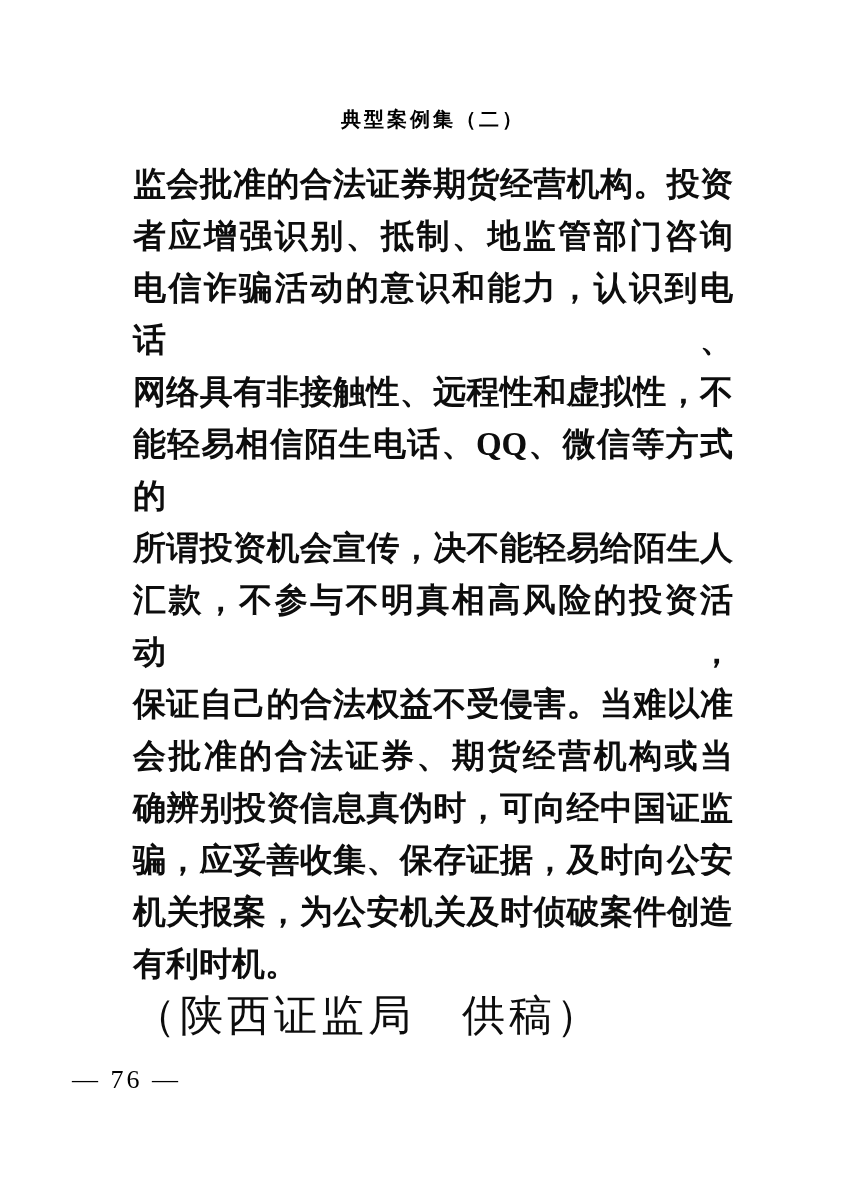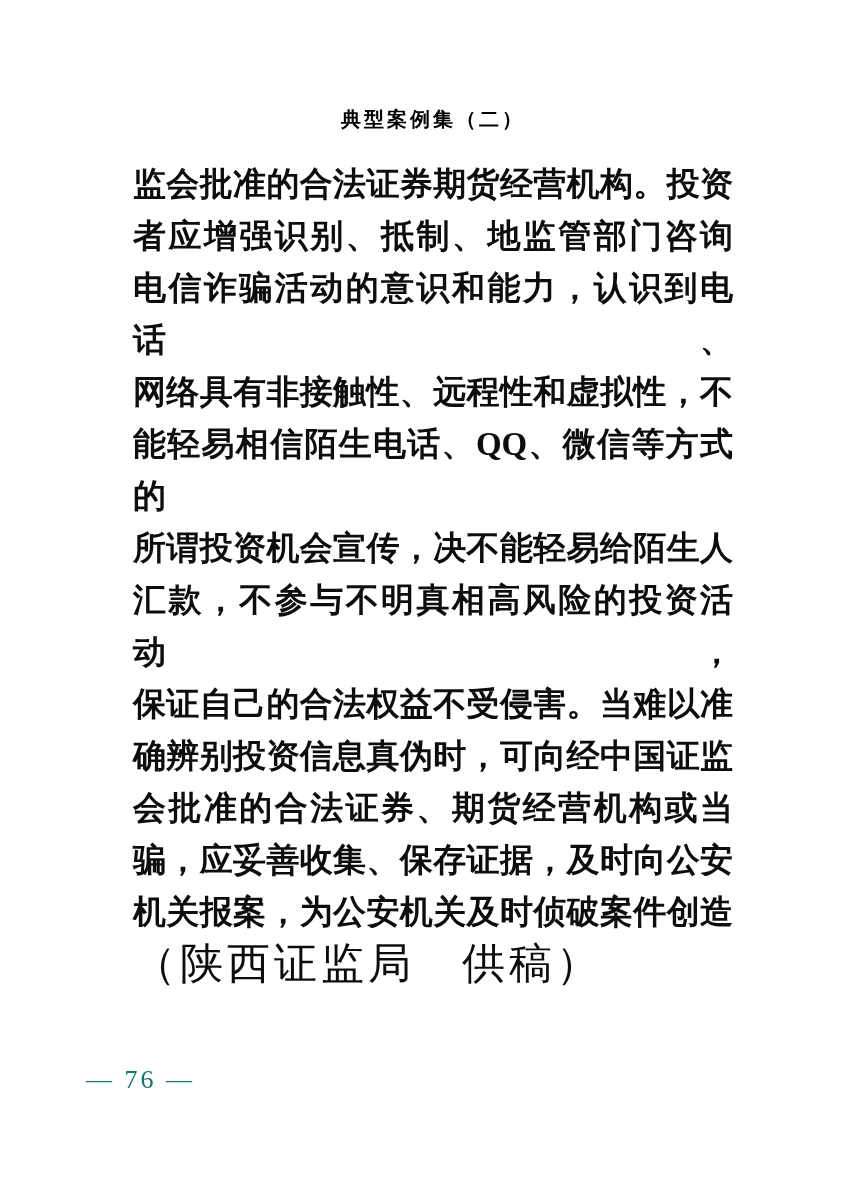--- a/index.html
+++ b/index.html
@@ -69,26 +69,26 @@
   .attribution {
     width: 100%;
     text-align: left;
     font-size: 43px;
     line-height: 52px;
     letter-spacing: 4px;
   }
   
   .page-number {
     position: absolute;
-    left: 86px;
+    left: 72px;
     top: 1063px;
     font-size: 26px;
     line-height: 34px;
     letter-spacing: 3px;
-    color: #0f766e;
+    color: #000000;
   }
 </style>
 </head>
 <body style="--band-color: #fcbce3;">
 
 <div class="header">
   <div class="band"></div>
   <div class="header-title">典型案例集（二）</div>
   <div class="band"></div>
 </div>
@@ -96,21 +96,22 @@
 <div class="body-text">
   <div id="body-lines">
       <div class="text-line justified">监会批准的合法证券期货经营机构。投资</div>
       <div class="text-line justified">者应增强识别、抵制、地监管部门咨询</div>
       <div class="text-line justified">电信诈骗活动的意识和能力，认识到电话、</div>
       <div class="text-line justified">网络具有非接触性、远程性和虚拟性，不</div>
       <div class="text-line justified">能轻易相信陌生电话、QQ、微信等方式的</div>
       <div class="text-line justified">所谓投资机会宣传，决不能轻易给陌生人</div>
       <div class="text-line justified">汇款，不参与不明真相高风险的投资活动，</div>
       <div class="text-line justified">保证自己的合法权益不受侵害。当难以准</div>
+      <div class="text-line justified">会批准的合法证券、期货经营机构或当</div>
       <div class="text-line justified">确辨别投资信息真伪时，可向经中国证监</div>
-      <div class="text-line justified">会批准的合法证券、期货经营机构或当</div>
       <div class="text-line justified">骗，应妥善收集、保存证据，及时向公安</div>
       <div class="text-line justified">机关报案，为公安机关及时侦破案件创造</div>
+      <div class="text-line plain">有利时机。</div>
     </div>
   <div class="attribution">（陕西证监局　供稿）</div>
 </div>
 
 <div class="page-number">— 76 —</div>
 
 </body></html>

